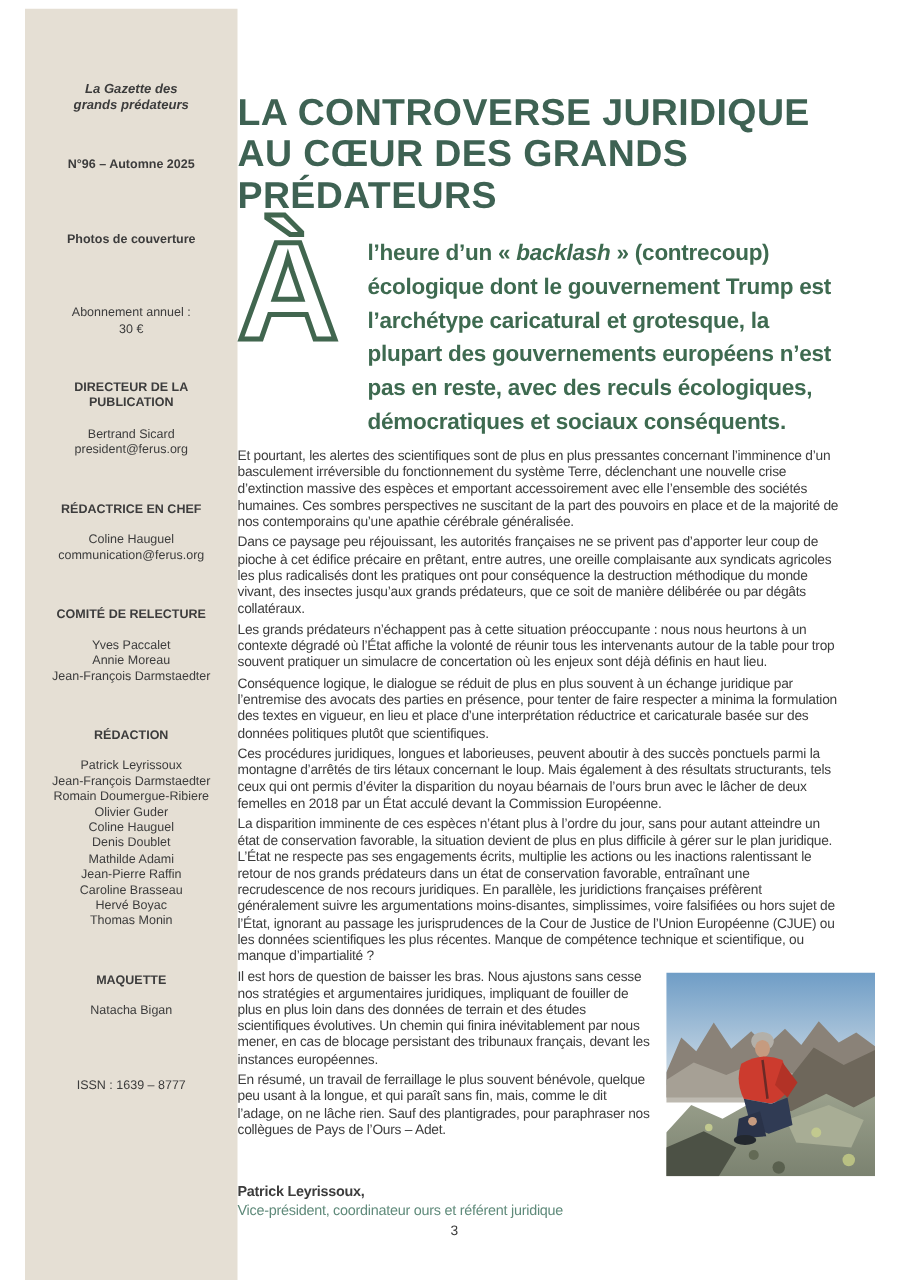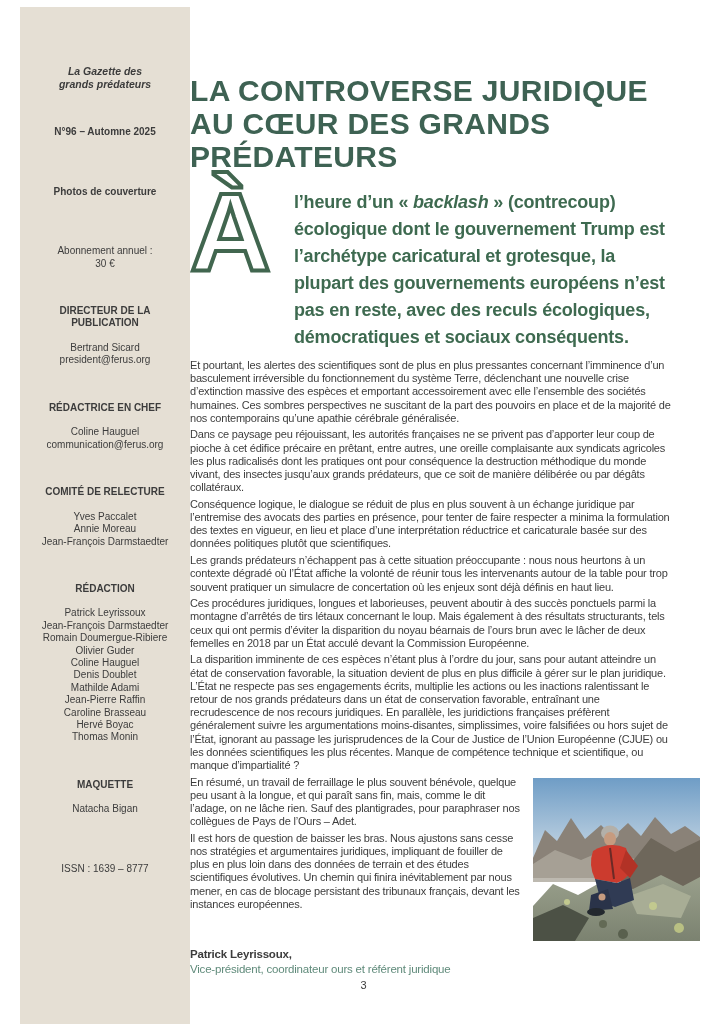--- a/index.html
+++ b/index.html
@@ -171,22 +171,22 @@
   <div class="lead-row">
     <div class="dropcap">À</div>
     <p class="lead"><span>l’heure d’un « </span><i>backlash</i><span> » (contrecoup) écologique dont le gouvernement Trump est l’archétype caricatural et grotesque, la plupart des gouvernements européens n’est pas en reste, avec des reculs écologiques, démocratiques et sociaux conséquents.</span></p>
   </div>
 
   <div class="body-text">
     <div>
 
     <p>Et pourtant, les alertes des scientifiques sont de plus en plus pressantes concernant l’imminence d’un basculement irréversible du fonctionnement du système Terre, déclenchant une nouvelle crise d’extinction massive des espèces et emportant accessoirement avec elle l’ensemble des sociétés humaines. Ces sombres perspectives ne suscitant de la part des pouvoirs en place et de la majorité de nos contemporains qu’une apathie cérébrale généralisée.</p>
         <p>Dans ce paysage peu réjouissant, les autorités françaises ne se privent pas d’apporter leur coup de pioche à cet édifice précaire en prêtant, entre autres, une oreille complaisante aux syndicats agricoles les plus radicalisés dont les pratiques ont pour conséquence la destruction méthodique du monde vivant, des insectes jusqu’aux grands prédateurs, que ce soit de manière délibérée ou par dégâts collatéraux.</p>
+        <p>Les grands prédateurs n’échappent pas à cette situation préoccupante : nous nous heurtons à un contexte dégradé où l’État affiche la volonté de réunir tous les intervenants autour de la table pour trop souvent pratiquer un simulacre de concertation où les enjeux sont déjà définis en haut lieu.</p>
         <p>Conséquence logique, le dialogue se réduit de plus en plus souvent à un échange juridique par l’entremise des avocats des parties en présence, pour tenter de faire respecter a minima la formulation des textes en vigueur, en lieu et place d’une interprétation réductrice et caricaturale basée sur des données politiques plutôt que scientifiques.</p>
-        <p>Les grands prédateurs n’échappent pas à cette situation préoccupante : nous nous heurtons à un contexte dégradé où l’État affiche la volonté de réunir tous les intervenants autour de la table pour trop souvent pratiquer un simulacre de concertation où les enjeux sont déjà définis en haut lieu.</p>
         <p>Ces procédures juridiques, longues et laborieuses, peuvent aboutir à des succès ponctuels parmi la montagne d’arrêtés de tirs létaux concernant le loup. Mais également à des résultats structurants, tels ceux qui ont permis d’éviter la disparition du noyau béarnais de l’ours brun avec le lâcher de deux femelles en 2018 par un État acculé devant la Commission Européenne.</p>
         <p>La disparition imminente de ces espèces n’étant plus à l’ordre du jour, sans pour autant atteindre un état de conservation favorable, la situation devient de plus en plus difficile à gérer sur le plan juridique. L’État ne respecte pas ses engagements écrits, multiplie les actions ou les inactions ralentissant le retour de nos grands prédateurs dans un état de conservation favorable, entraînant une recrudescence de nos recours juridiques. En parallèle, les juridictions françaises préfèrent généralement suivre les argumentations moins-disantes, simplissimes, voire falsifiées ou hors sujet de l’État, ignorant au passage les jurisprudences de la Cour de Justice de l’Union Européenne (CJUE) ou les données scientifiques les plus récentes. Manque de compétence technique et scientifique, ou manque d’impartialité ?</p>
       </div>
 
     <div>
       <figure class="photo-fig" role="img" aria-label="Homme aux cheveux gris en veste rouge accroupi sur un sommet rocheux, montagnes en arrière-plan">
         <svg viewBox="0 0 167 163" xmlns="http://www.w3.org/2000/svg">
           <defs>
             <linearGradient id="sky" x1="0" y1="0" x2="0" y2="1">
               <stop offset="0" stop-color="#6f9dc6"></stop>
@@ -217,22 +217,22 @@
             <path d="M77,70 L81,101" stroke="#6b2a26" stroke-width="2" fill="none"></path>
             <path d="M62,101 L84,105 L97,100 L101,122 L82,129 L68,124 Z" fill="#303b54"></path>
             <path d="M58,117 L75,111 L80,131 L56,133 Z" fill="#2a3349"></path>
             <ellipse cx="63" cy="134" rx="9" ry="4" fill="#23282e"></ellipse>
             <circle cx="69" cy="119" r="3.5" fill="#c69b7f"></circle>
           </g>
         </svg>
       </figure>
       <div>
 
-      <p>En résumé, un travail de ferraillage le plus souvent bénévole, quelque peu usant à la longue, et qui paraît sans fin, mais, comme le dit l’adage, on ne lâche rien. Sauf des plantigrades, pour paraphraser nos collègues de Pays de l’Ours – Adet.</p>
-          <p>Il est hors de question de baisser les bras. Nous ajustons sans cesse nos stratégies et argumentaires juridiques, impliquant de fouiller de plus en plus loin dans des données de terrain et des études scientifiques évolutives. Un chemin qui finira inévitablement par nous mener, en cas de blocage persistant des tribunaux français, devant les instances européennes.</p>
+      <p>Il est hors de question de baisser les bras. Nous ajustons sans cesse nos stratégies et argumentaires juridiques, impliquant de fouiller de plus en plus loin dans des données de terrain et des études scientifiques évolutives. Un chemin qui finira inévitablement par nous mener, en cas de blocage persistant des tribunaux français, devant les instances européennes.</p>
+          <p>En résumé, un travail de ferraillage le plus souvent bénévole, quelque peu usant à la longue, et qui paraît sans fin, mais, comme le dit l’adage, on ne lâche rien. Sauf des plantigrades, pour paraphraser nos collègues de Pays de l’Ours – Adet.</p>
         </div>
     </div>
 
     <div class="signature">
       <div class="sig-name">Patrick Leyrissoux,</div>
       <div class="sig-role">Vice-président, coordinateur ours et référent juridique</div>
     </div>
   </div>
 </main>
 

